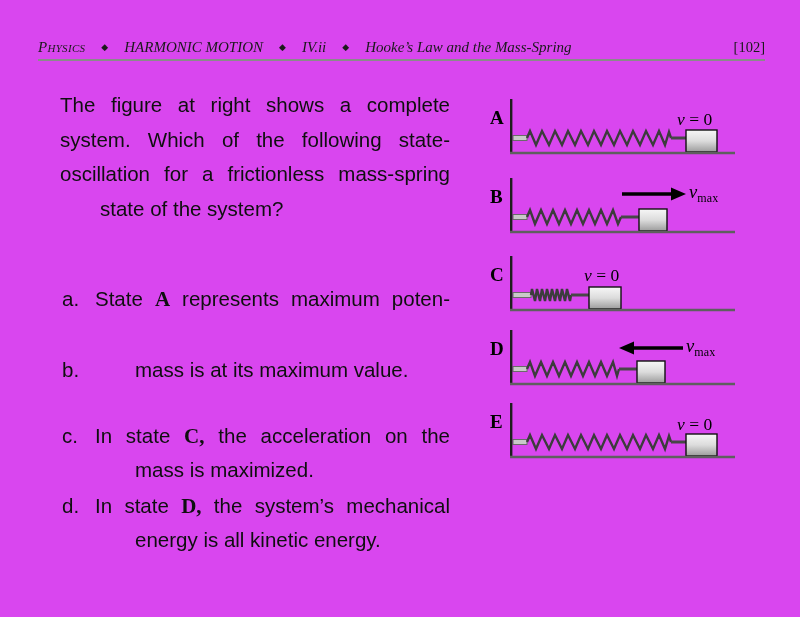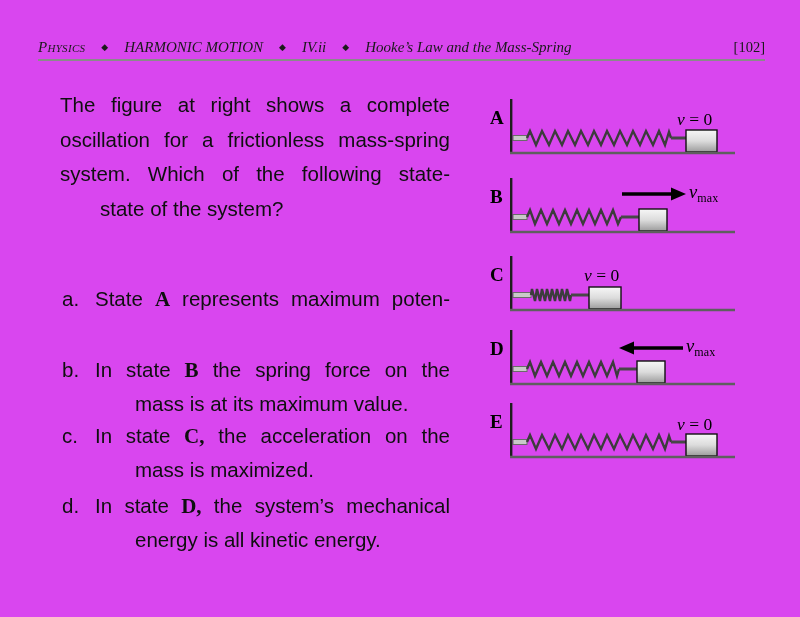--- a/index.html
+++ b/index.html
@@ -57,36 +57,35 @@
     <span class="seg">IV.ii</span>
     <span class="diamond">◆</span>
     <span class="seg">Hooke’s Law and the Mass-Spring</span>
     <span class="spacer"></span>
     <span class="page-num">[102]</span>
   </div>
   <div class="hdr-rule"></div>
 
   <div class="question">
     <div class="jline">The figure at right shows a complete</div>
+    <div class="jline">system.  Which of the following state-</div>
     <div class="jline">oscillation for a frictionless mass-spring</div>
-    <div class="jline">system.  Which of the following state-</div>
     <div class="lline">state of the system?</div>
   </div>
 
   <div class="option" style="top:282px">
     <span class="olabel">a.</span>
     <div class="obody">
       <div class="jline"><span>State</span> <b class="bserif">A</b> <span>represents maximum poten-</span></div>
     </div>
   </div>
 
   <div class="option" style="top:353px">
     <span class="olabel">b.</span>
     <div class="obody">
-      <div class="jline"><span>In state</span> <b class="bserif">B</b> <span>the spring force on the</span></div>
       <div class="lline">mass is at its maximum value.</div>
     </div>
   </div>
 
   <div class="option" style="top:419px">
     <span class="olabel">c.</span>
     <div class="obody">
       <div class="jline"><span>In state</span> <b class="bserif">C,</b> <span>the acceleration on the</span></div>
       <div class="lline">mass is maximized.</div>
     </div>

